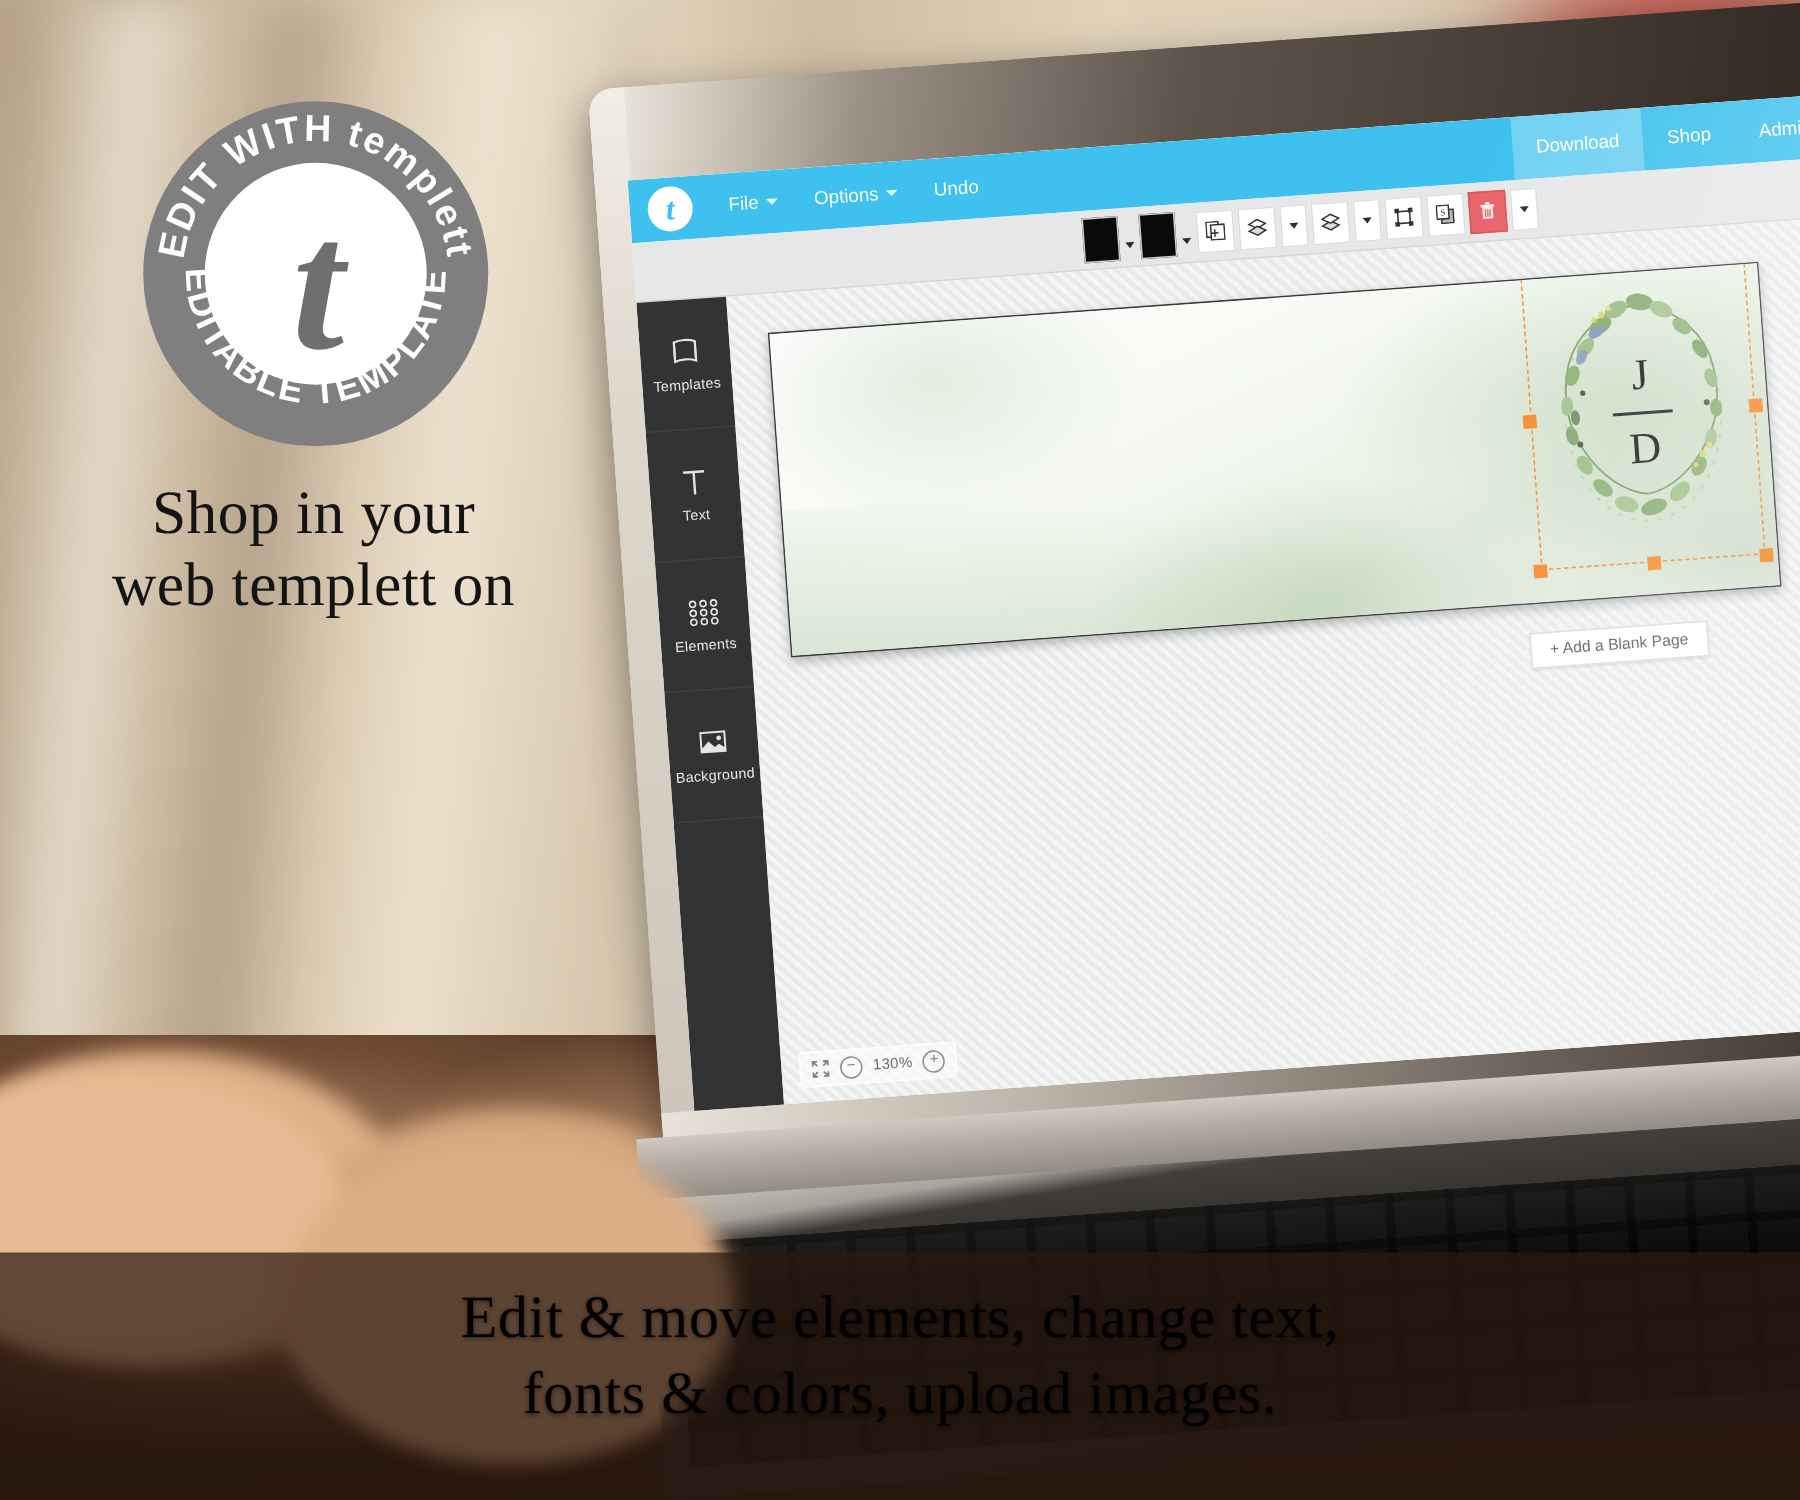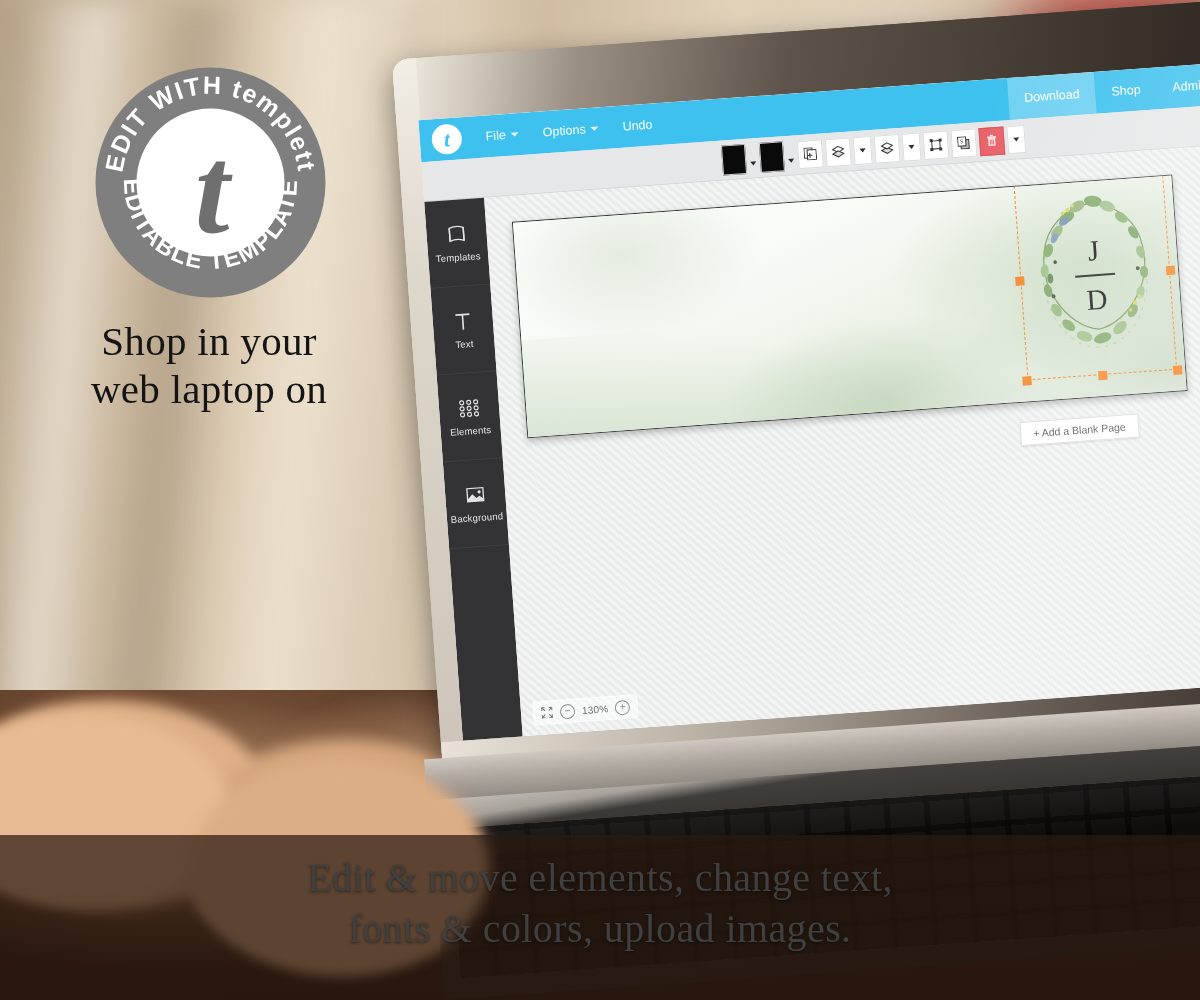--- a/index.html
+++ b/index.html
@@ -147,21 +147,21 @@
   
   .badge{position:absolute;left:92px;top:64px;width:237px;height:237px;}
   .badge svg{display:block}
 
   
   .headline{position:absolute;left:24px;top:318px;width:370px;text-align:center;
     font-family:"Liberation Serif",serif;font-size:41px;line-height:1.17;color:#141414;letter-spacing:.3px;}
   .headline div{white-space:nowrap;}
 
   .bottombar{position:absolute;left:0;top:835px;width:1200px;height:165px;background:rgba(45,26,16,.72);}
-  .bottomtext{position:absolute;left:0;top:852px;width:1200px;text-align:center;color:#404040;
+  .bottomtext{position:absolute;left:0;top:852px;width:1200px;text-align:center;color:#000000;
     font-family:"Liberation Serif",serif;font-size:40px;line-height:1.28;letter-spacing:.4px;
     text-shadow:0 1px 3px rgba(0,0,0,.5);}
   .bottomtext div{white-space:nowrap;}
 </style>
 </head>
 <body>
 
 <div id="stage">
 
   <div class="bg"></div>
@@ -428,21 +428,21 @@
       </text>
       <text font-family="Liberation Sans, sans-serif" font-size="24" font-weight="700" fill="#ffffff" letter-spacing="1.5">
         <textPath href="#arcBot" startOffset="50%" text-anchor="middle">EDITABLE TEMPLATE</textPath>
       </text>
       <text x="120" y="168" font-family="Liberation Serif, serif" font-style="italic" font-weight="700" font-size="125" fill="#6f6f6f" text-anchor="middle">t</text>
     </svg>
   </div>
 
   <div class="headline">
     <div>Shop in your</div>
-    <div>web laptop on</div>
+    <div>web templett on</div>
   </div>
 
   <div class="bottombar"></div>
   <div class="bottomtext">
     <div>Edit &amp; move elements, change text,</div>
     <div>fonts &amp; colors, upload images.</div>
   </div>
 
 </div>
 

